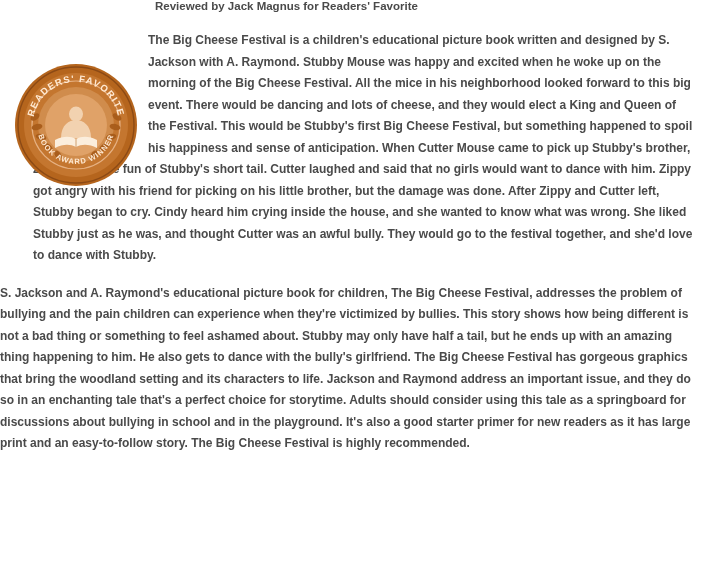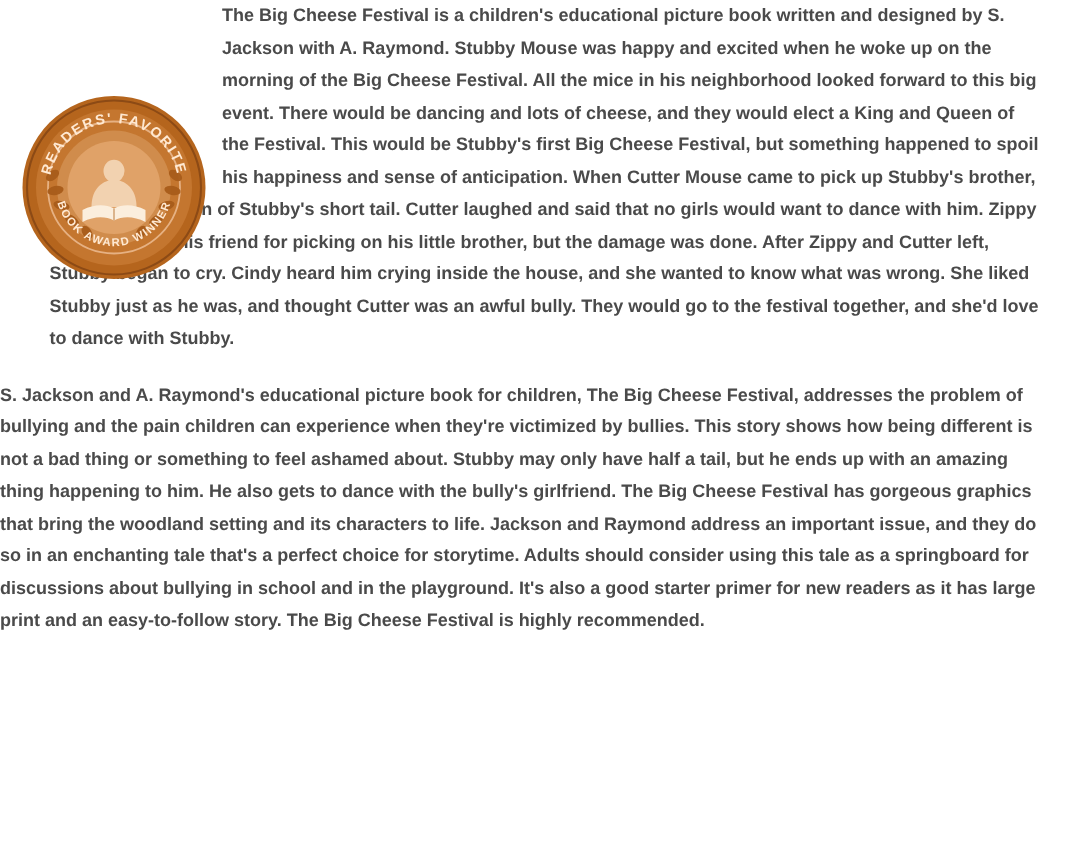--- a/index.html
+++ b/index.html
@@ -111,19 +111,20 @@
       <text font-family="Liberation Sans, sans-serif" font-size="9.5" font-weight="bold" fill="#ffe9d2" letter-spacing="1.2">
         <textPath href="#topArc" startOffset="50%" text-anchor="middle">READERS' FAVORITE</textPath>
       </text>
       <text font-family="Liberation Sans, sans-serif" font-size="7.5" font-weight="bold" fill="#ffe9d2" letter-spacing="1">
         <textPath href="#botArc" startOffset="50%" text-anchor="middle">BOOK AWARD WINNER</textPath>
       </text>
     </svg>
   </div>
 
   <div class="content">
+    <div class="byline">Reviewed by Jack Magnus for Readers' Favorite</div>
     <div class="float-spacer"></div>
     <p class="body-text p1">The Big Cheese Festival is a children's educational picture book written and designed by S. Jackson with A. Raymond. Stubby Mouse was happy and excited when he woke up on the morning of the Big Cheese Festival. All the mice in his neighborhood looked forward to this big event. There would be dancing and lots of cheese, and they would elect a King and Queen of the Festival. This would be Stubby's first Big Cheese Festival, but something happened to spoil his happiness and sense of anticipation. When Cutter Mouse came to pick up Stubby's brother, Zippy, he made fun of Stubby's short tail. Cutter laughed and said that no girls would want to dance with him. Zippy got angry with his friend for picking on his little brother, but the damage was done. After Zippy and Cutter left, Stubby began to cry. Cindy heard him crying inside the house, and she wanted to know what was wrong. She liked Stubby just as he was, and thought Cutter was an awful bully. They would go to the festival together, and she'd love to dance with Stubby.</p>
     <div class="clear"></div>
     <p class="body-text">S. Jackson and A. Raymond's educational picture book for children, The Big Cheese Festival, addresses the problem of bullying and the pain children can experience when they're victimized by bullies. This story shows how being different is not a bad thing or something to feel ashamed about. Stubby may only have half a tail, but he ends up with an amazing thing happening to him. He also gets to dance with the bully's girlfriend. The Big Cheese Festival has gorgeous graphics that bring the woodland setting and its characters to life. Jackson and Raymond address an important issue, and they do so in an enchanting tale that's a perfect choice for storytime. Adults should consider using this tale as a springboard for discussions about bullying in school and in the playground. It's also a good starter primer for new readers as it has large print and an easy-to-follow story. The Big Cheese Festival is highly recommended.</p>
   </div>
 
 </div>
 
 </body></html>

